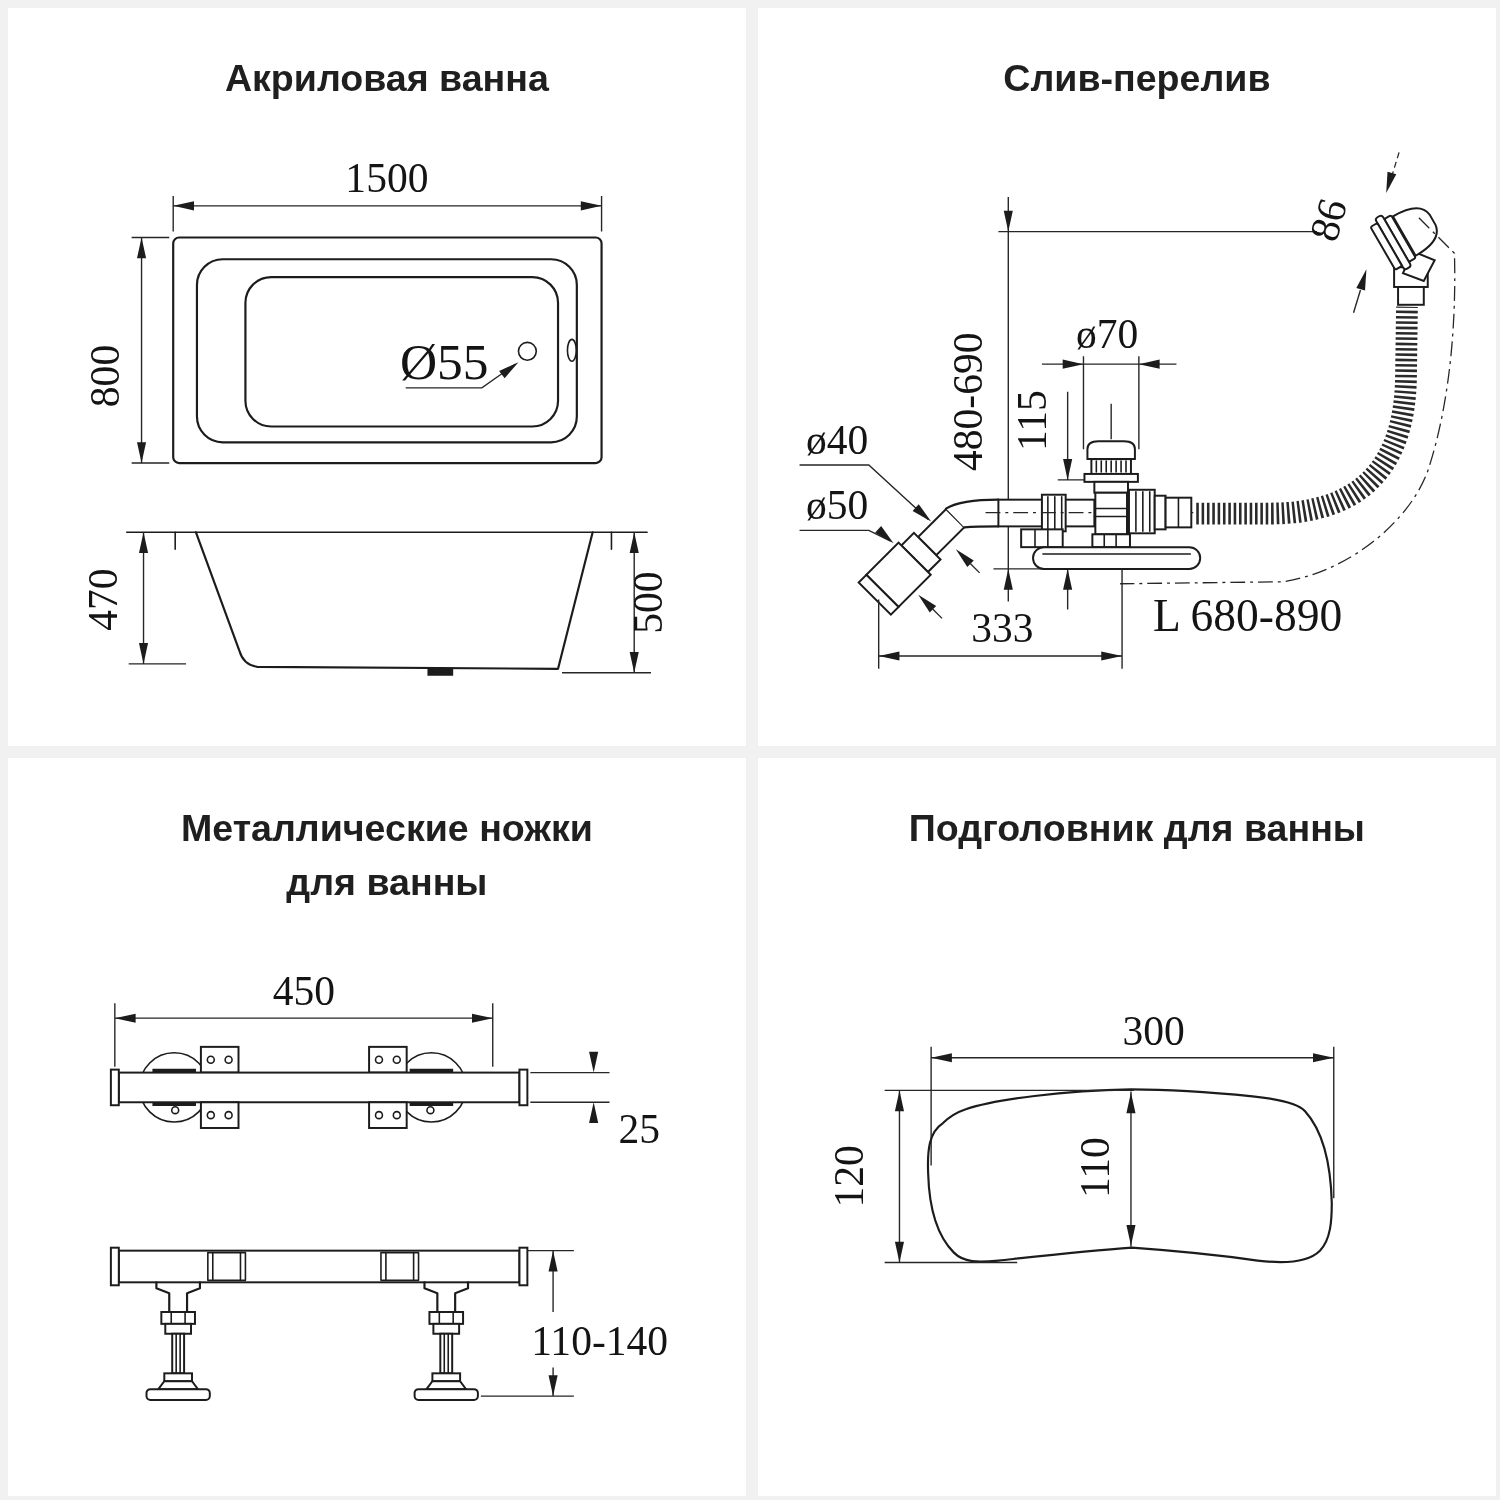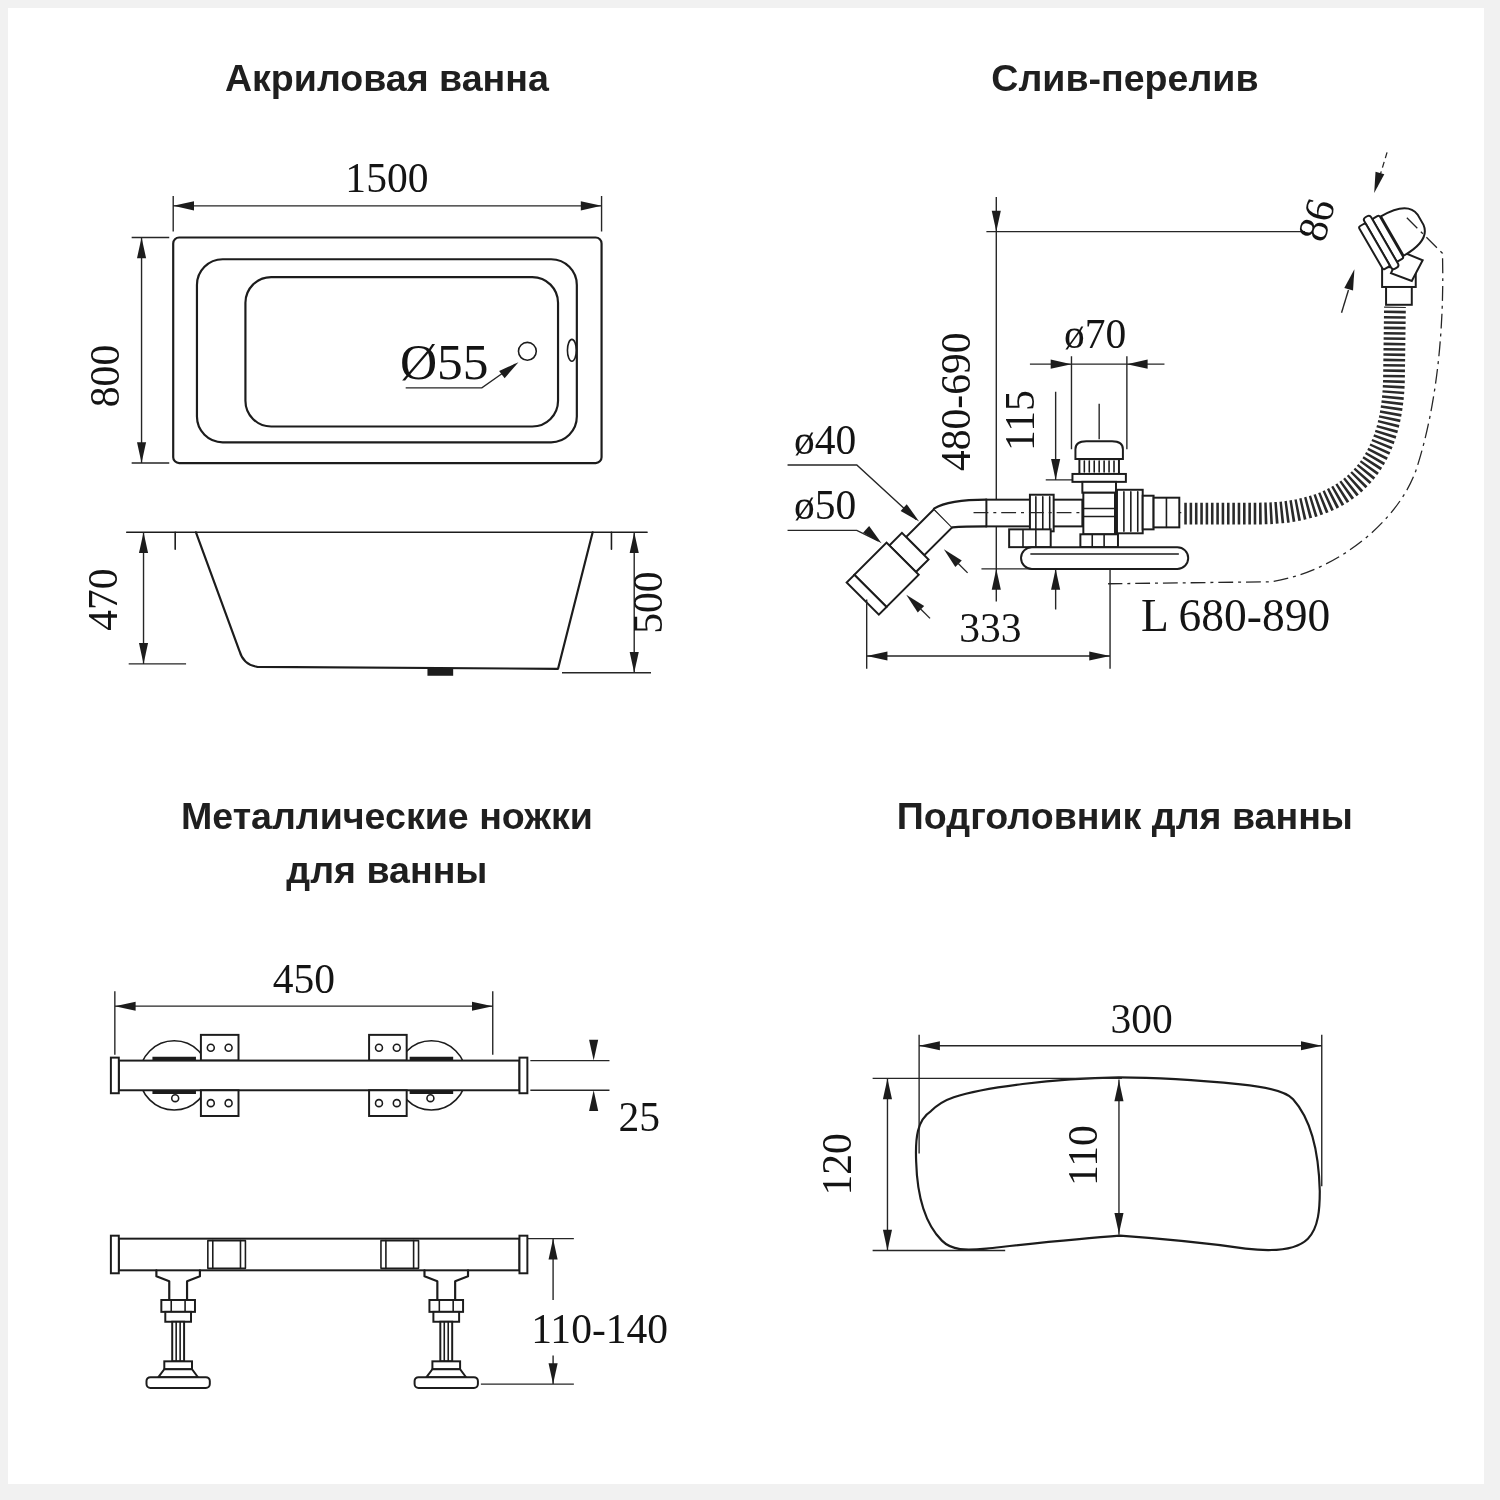--- a/index.html
+++ b/index.html
@@ -1,18 +1,18 @@
 <!DOCTYPE html>
 <html><head>
 <meta charset="utf-8">
 <style>
   html,body{margin:0;padding:0;background:#e9e9e9;}
   #stage{width:1500px;height:1500px;background:#f1f1f1;box-sizing:border-box;
          padding:8px;display:grid;grid-template-columns:738px 738px;
-         grid-template-rows:738px 738px;gap:0;}
+         grid-template-rows:738px 738px;gap:12px;}
   .card{background:#fff;overflow:hidden;}
   svg{display:block;}
   .ln  {fill:none;stroke:#1c1c1c;stroke-width:2.2;stroke-linecap:round;stroke-linejoin:round;}
   .ln1 {fill:none;stroke:#1c1c1c;stroke-width:1.6;stroke-linecap:round;stroke-linejoin:round;}
   .dm  {fill:none;stroke:#262626;stroke-width:1.4;}
   .dd  {fill:none;stroke:#262626;stroke-width:1.3;stroke-dasharray:15 5 3 5;}
   .dsh {fill:none;stroke:#262626;stroke-width:1.3;stroke-dasharray:6 4;}
   .wh  {fill:#ffffff;stroke:#1c1c1c;stroke-width:2;}
   .ar  {fill:#1c1c1c;stroke:none;}
   .hose{fill:none;stroke:#2a2a2a;stroke-width:22;stroke-dasharray:2.6 2.8;}

